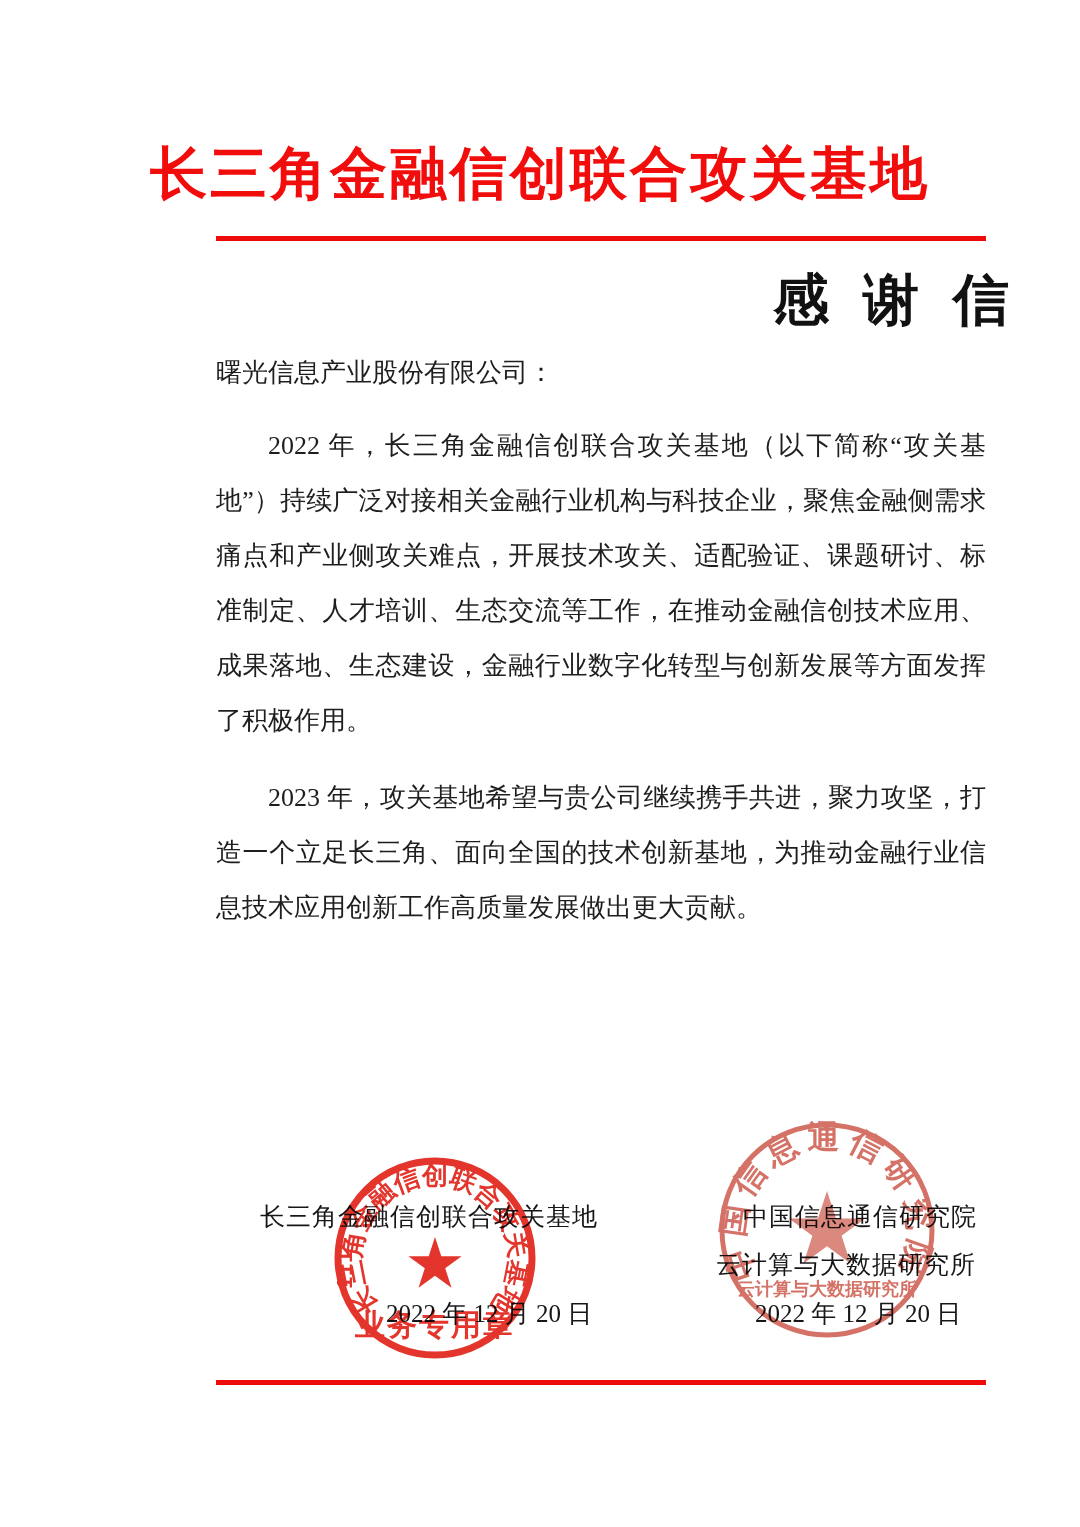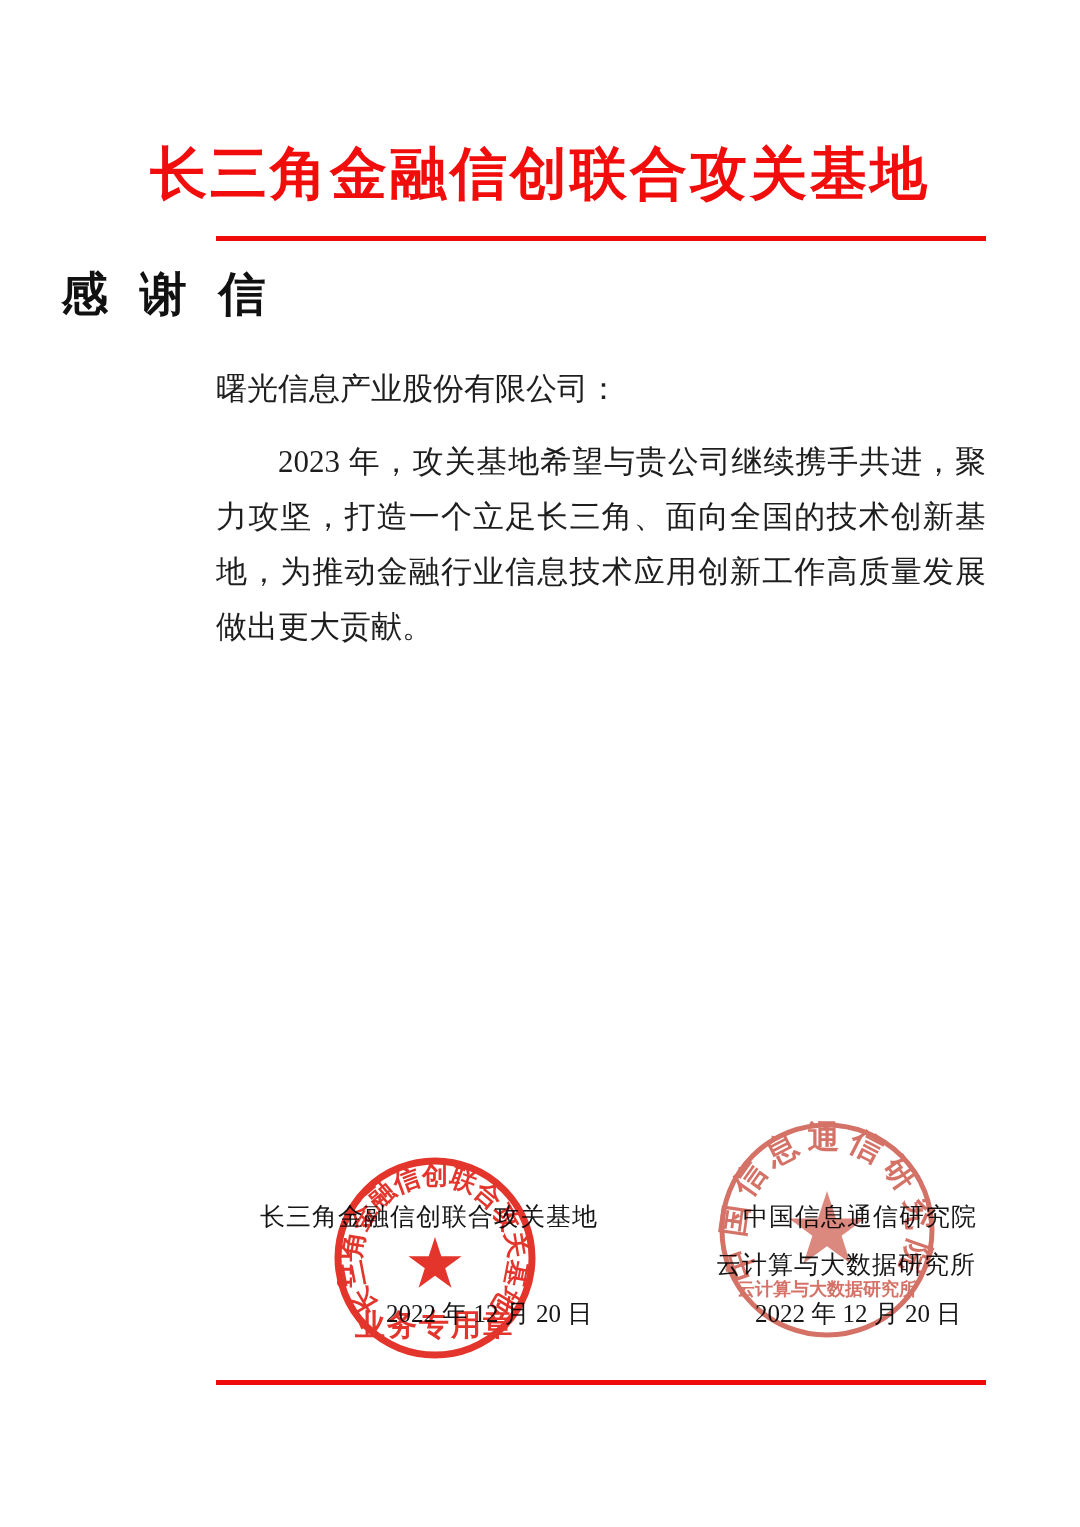--- a/index.html
+++ b/index.html
@@ -21,27 +21,27 @@
     color:#f20d0d;
   }
   .rule{
     position:absolute;left:155px;width:770px;height:5px;
     background:#ee0b0b;
   }
   .rule-top{top:228px;}
   .rule-bottom{top:1372px;}
   .letter-title{
     position:absolute;left:0;top:255px;width:100%;
-    text-align:left;
-    font-size:47px;font-weight:bold;letter-spacing:10px;
+    text-align:right;
+    font-size:56px;font-weight:bold;letter-spacing:10px;
     color:#111;
   }
   .body-text{
-    position:absolute;left:155px;top:358px;width:770px;
-    font-size:31px;line-height:55px;
+    position:absolute;left:155px;top:342px;width:770px;
+    font-size:26px;line-height:55px;
     text-align:justify;
   }
   .salutation{margin:0 0 8px 0;line-height:46px;}
   .body-text p{margin:22px 0 0 0;text-indent:2em;}
   .body-text b{font-weight:bold;}
   .sig{position:absolute;white-space:nowrap;font-size:25px;color:#161616;z-index:1;}
   .sig-left-org{left:199px;top:1192px;letter-spacing:1px;}
   .sig-left-date{left:325px;top:1289px;}
   .sig-right-org{left:682px;top:1192px;letter-spacing:1px;}
   .sig-right-sub{left:655px;top:1240px;letter-spacing:1px;}
@@ -54,20 +54,21 @@
 <body>
 
 <div class="page">
 
   <div class="org-title">长三角金融信创联合攻关基地</div>
   <div class="rule rule-top"></div>
   <div class="letter-title">感 谢 信</div>
 
   <div class="body-text">
     <div class="salutation">曙光信息产业股份有限公司：</div>
+    <p>2022 年，长三角金融信创联合攻关基地（以下简称“攻关基地”）持续广泛对接相关金融行业机构与科技企业，聚焦金融侧需求痛点和产业侧攻关难点，开展技术攻关、适配验证、课题研讨、标准制定、人才培训、生态交流等工作，在推动金融信创技术应用、成果落地、生态建设，金融行业数字化转型与创新发展等方面发挥了积极作用。</p>
     <p>2023 年，攻关基地希望与贵公司继续携手共进，聚力攻坚，打造一个立足长三角、面向全国的技术创新基地，为推动金融行业信息技术应用创新工作高质量发展做出更大贡献。</p>
   </div>
 
   <div class="sig sig-left-org">长三角金融信创联合攻关基地</div>
   <div class="sig sig-left-date">2022 年 12 月 20 日</div>
 
   <div class="sig sig-right-org">中国信息通信研究院</div>
   <div class="sig sig-right-sub">云计算与大数据研究所</div>
   <div class="sig sig-right-date">2022 年 12 月 20 日</div>
 

